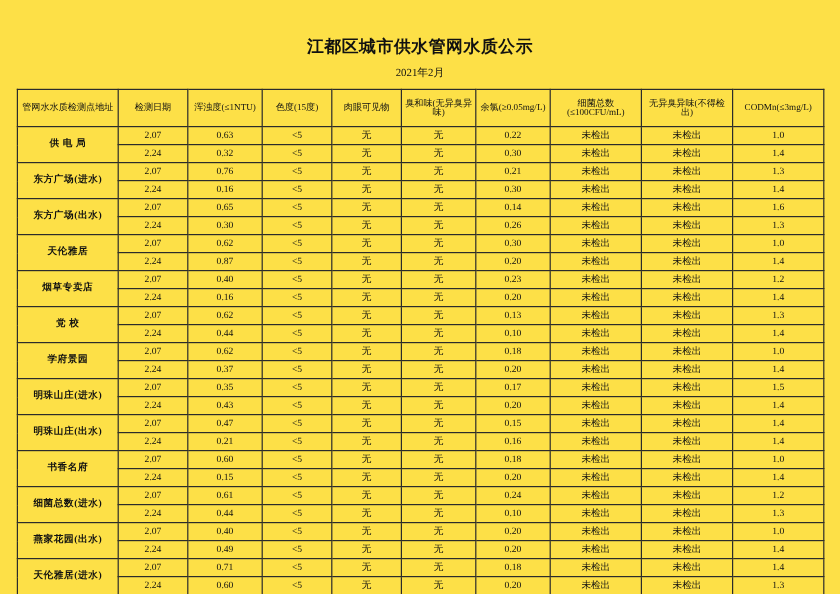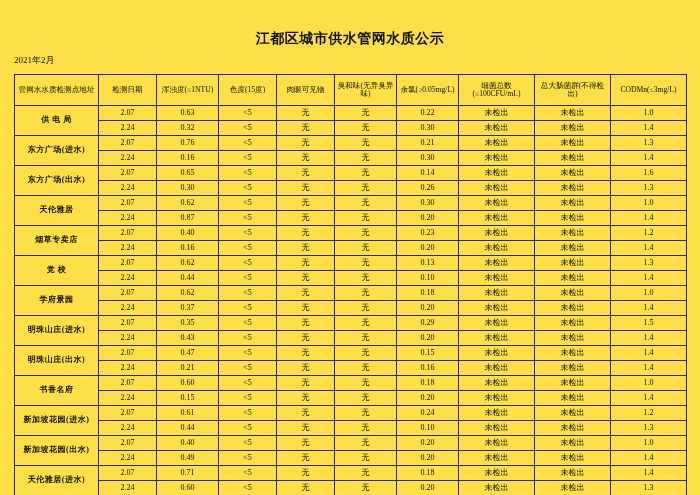--- a/index.html
+++ b/index.html
@@ -24,21 +24,21 @@
   }
   .doc-title {
     text-align: center;
     font-size: 14px;
     font-weight: bold;
     letter-spacing: 0.5px;
     margin: 0 0 6px 0;
     font-family: "Liberation Serif", serif;
   }
   .doc-subtitle {
-    text-align: left;
+    text-align: center;
     font-size: 9px;
     margin: 0 0 7px 0;
     font-family: "Liberation Serif", serif;
   }
   table.wq {
     border-collapse: collapse;
     width: 672px;
     table-layout: fixed;
     font-size: 8px;
   }
@@ -101,21 +101,21 @@
     <thead>
       <tr>
         <th>管网水水质检测点地址</th>
         <th>检测日期</th>
         <th>浑浊度(≤1NTU)</th>
         <th>色度(15度)</th>
         <th>肉眼可见物</th>
         <th>臭和味(无异臭异味)</th>
         <th>余氯(≥0.05mg/L)</th>
         <th>细菌总数(≤100CFU/mL)</th>
-        <th>总大肠菌群(不得检出)</th>
+        <th>无异臭异味(不得检出)</th>
         <th>CODMn(≤3mg/L)</th>
       </tr>
     </thead>
     <tbody id="table-body">
         <tr>
           <td class="site" rowspan="2">供 电 局</td>
           <td class="num">2.07</td>
           <td class="num">0.63</td>
           <td class="num">&lt;5</td>
           <td class="num">无</td>
@@ -274,21 +274,21 @@
           <td class="num">未检出</td>
           <td class="num">1.4</td>
         </tr>
         <tr>
           <td class="site" rowspan="2">明珠山庄(进水)</td>
           <td class="num">2.07</td>
           <td class="num">0.35</td>
           <td class="num">&lt;5</td>
           <td class="num">无</td>
           <td class="num">无</td>
-          <td class="num">0.29</td>
+          <td class="num">0.17</td>
           <td class="num">未检出</td>
           <td class="num">未检出</td>
           <td class="num">1.5</td>
         </tr>
         <tr>
           <td class="num">2.24</td>
           <td class="num">0.43</td>
           <td class="num">&lt;5</td>
           <td class="num">无</td>
           <td class="num">无</td>
@@ -337,21 +337,21 @@
           <td class="num">0.15</td>
           <td class="num">&lt;5</td>
           <td class="num">无</td>
           <td class="num">无</td>
           <td class="num">0.20</td>
           <td class="num">未检出</td>
           <td class="num">未检出</td>
           <td class="num">1.4</td>
         </tr>
         <tr>
-          <td class="site" rowspan="2">新加坡花园(进水)</td>
+          <td class="site" rowspan="2">细菌总数(进水)</td>
           <td class="num">2.07</td>
           <td class="num">0.61</td>
           <td class="num">&lt;5</td>
           <td class="num">无</td>
           <td class="num">无</td>
           <td class="num">0.24</td>
           <td class="num">未检出</td>
           <td class="num">未检出</td>
           <td class="num">1.2</td>
         </tr>
@@ -360,21 +360,21 @@
           <td class="num">0.44</td>
           <td class="num">&lt;5</td>
           <td class="num">无</td>
           <td class="num">无</td>
           <td class="num">0.10</td>
           <td class="num">未检出</td>
           <td class="num">未检出</td>
           <td class="num">1.3</td>
         </tr>
         <tr>
-          <td class="site" rowspan="2">新加坡花园(出水)</td>
+          <td class="site" rowspan="2">燕家花园(出水)</td>
           <td class="num">2.07</td>
           <td class="num">0.40</td>
           <td class="num">&lt;5</td>
           <td class="num">无</td>
           <td class="num">无</td>
           <td class="num">0.20</td>
           <td class="num">未检出</td>
           <td class="num">未检出</td>
           <td class="num">1.0</td>
         </tr>

